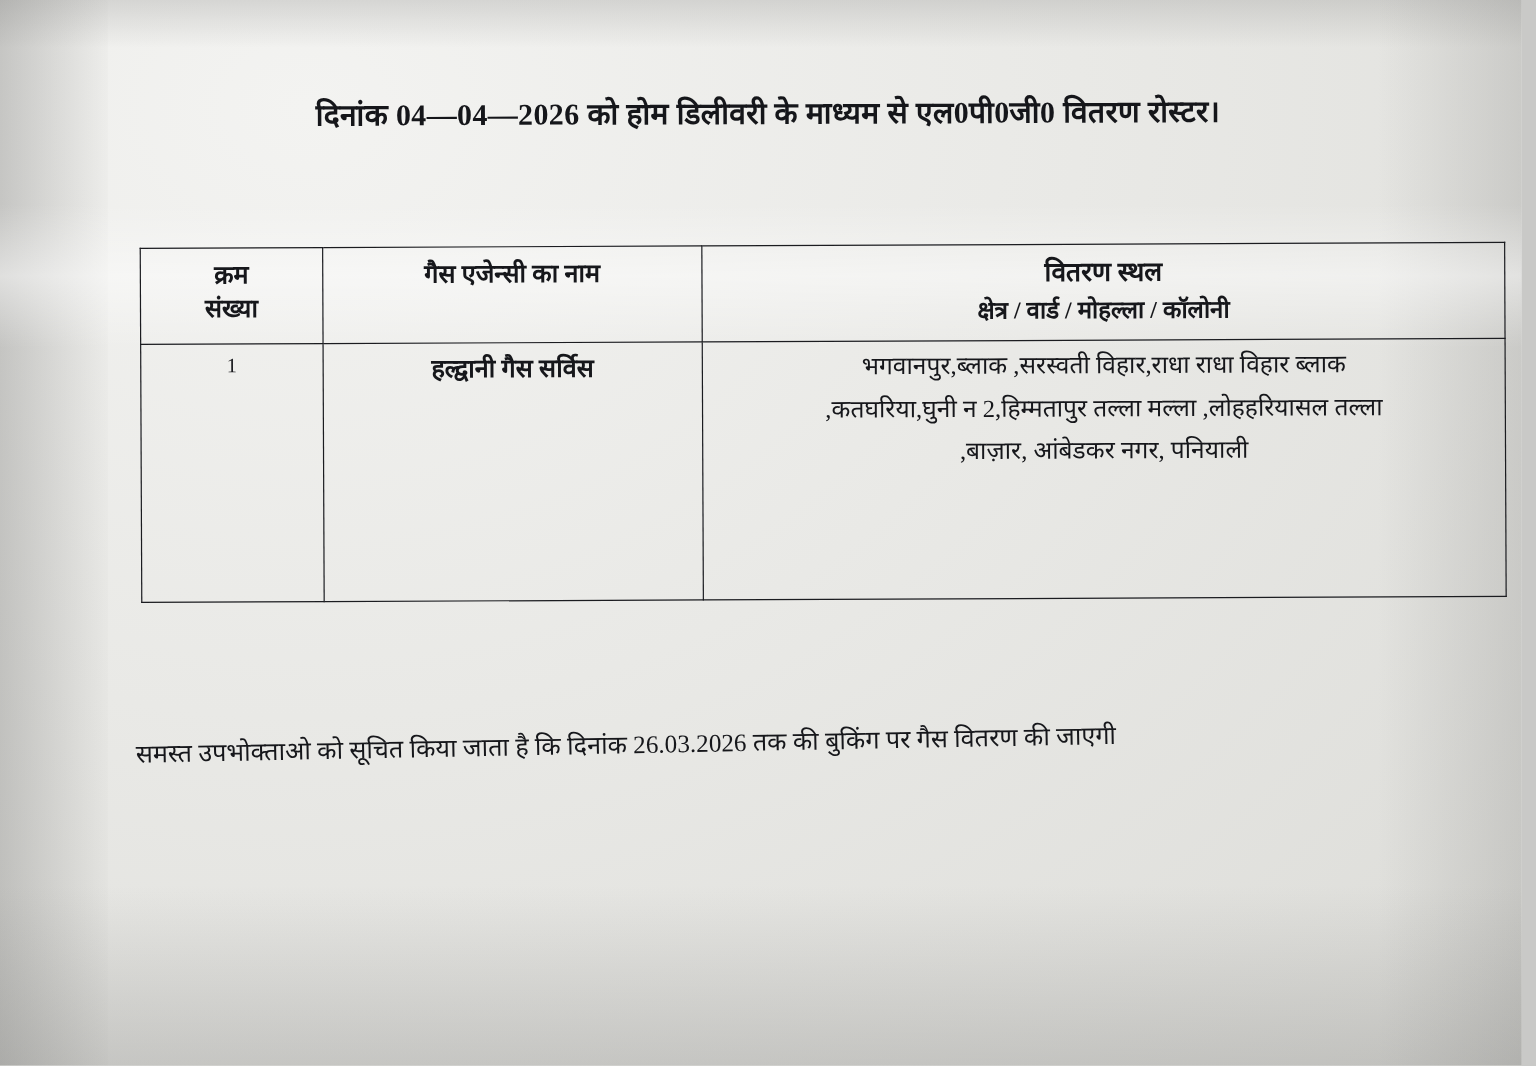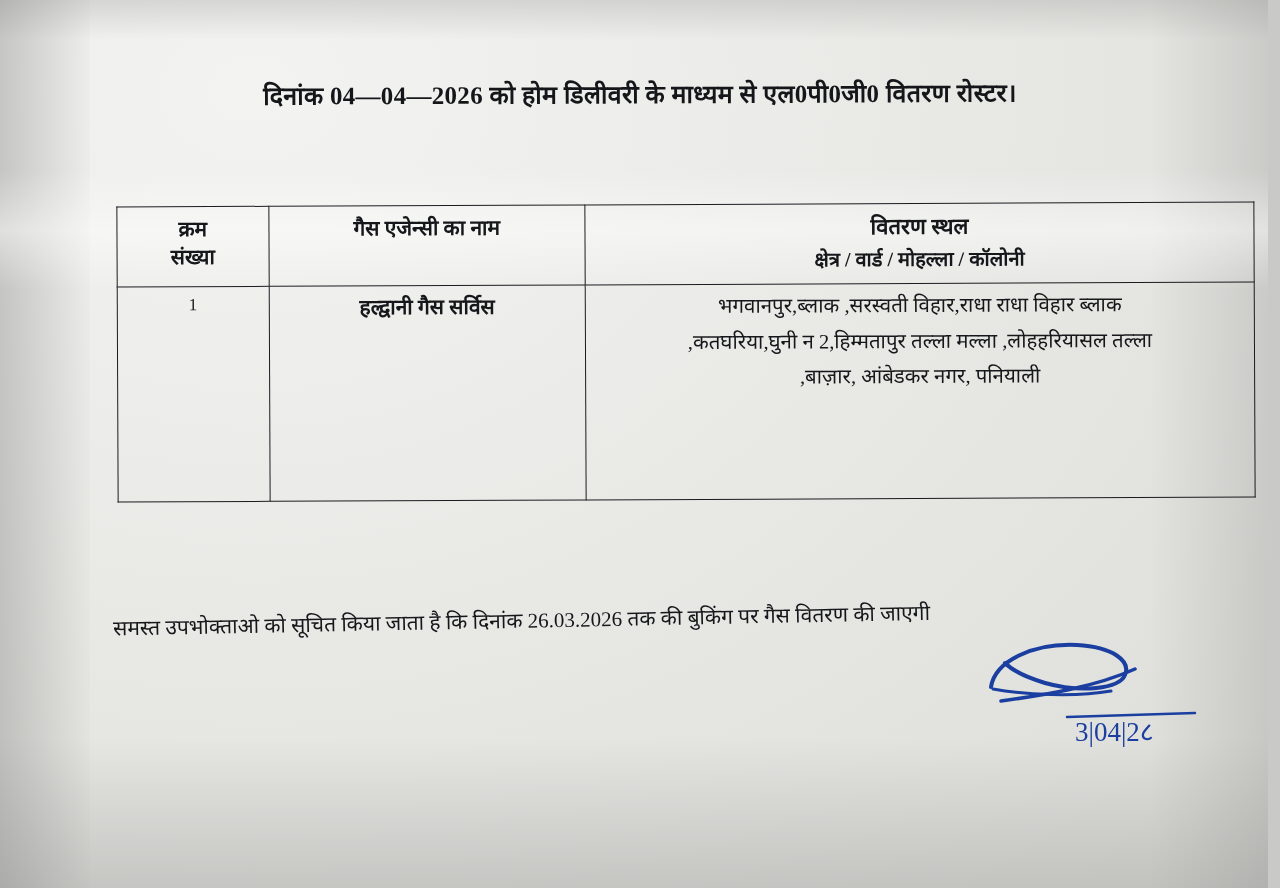--- a/index.html
+++ b/index.html
@@ -172,23 +172,14 @@
           <div>भगवानपुर,ब्लाक ,सरस्वती विहार,राधा राधा विहार ब्लाक</div>
           <div>,कतघरिया,घुनी न 2,हिम्मतापुर तल्ला मल्ला ,लोहहरियासल तल्ला</div>
           <div>,बाज़ार, आंबेडकर नगर, पनियाली</div>
         </td>
       </tr>
     </tbody>
   </table>
 
   <div class="footer-note">समस्त उपभोक्ताओ को सूचित किया जाता है कि दिनांक 26.03.2026 तक की बुकिंग पर गैस वितरण की जाएगी</div>
 
-  <div class="signature">
-    <svg width="230" height="130" viewBox="0 0 230 130" fill="none">
-      <path d="M6 52 C 10 26, 48 8, 92 10 C 128 12, 146 26, 140 40 C 134 54, 96 58, 60 48 C 40 42, 26 34, 20 28" stroke="#1b3fa0" stroke-width="4" stroke-linecap="round" fill="none"></path>
-      <path d="M8 54 C 40 60, 92 62, 126 56" stroke="#1b3fa0" stroke-width="3" stroke-linecap="round" fill="none"></path>
-      <path d="M16 66 C 60 60, 110 52, 150 34" stroke="#1b3fa0" stroke-width="3.5" stroke-linecap="round" fill="none"></path>
-      <path d="M82 82 L 210 78" stroke="#1b3fa0" stroke-width="2.5" stroke-linecap="round" fill="none"></path>
-      <text x="90" y="106" font-family="'Liberation Serif', serif" font-size="27" fill="#1b3fa0">3|04|2८</text>
-    </svg>
-  </div>
 
 </div>
 
 </body></html>

